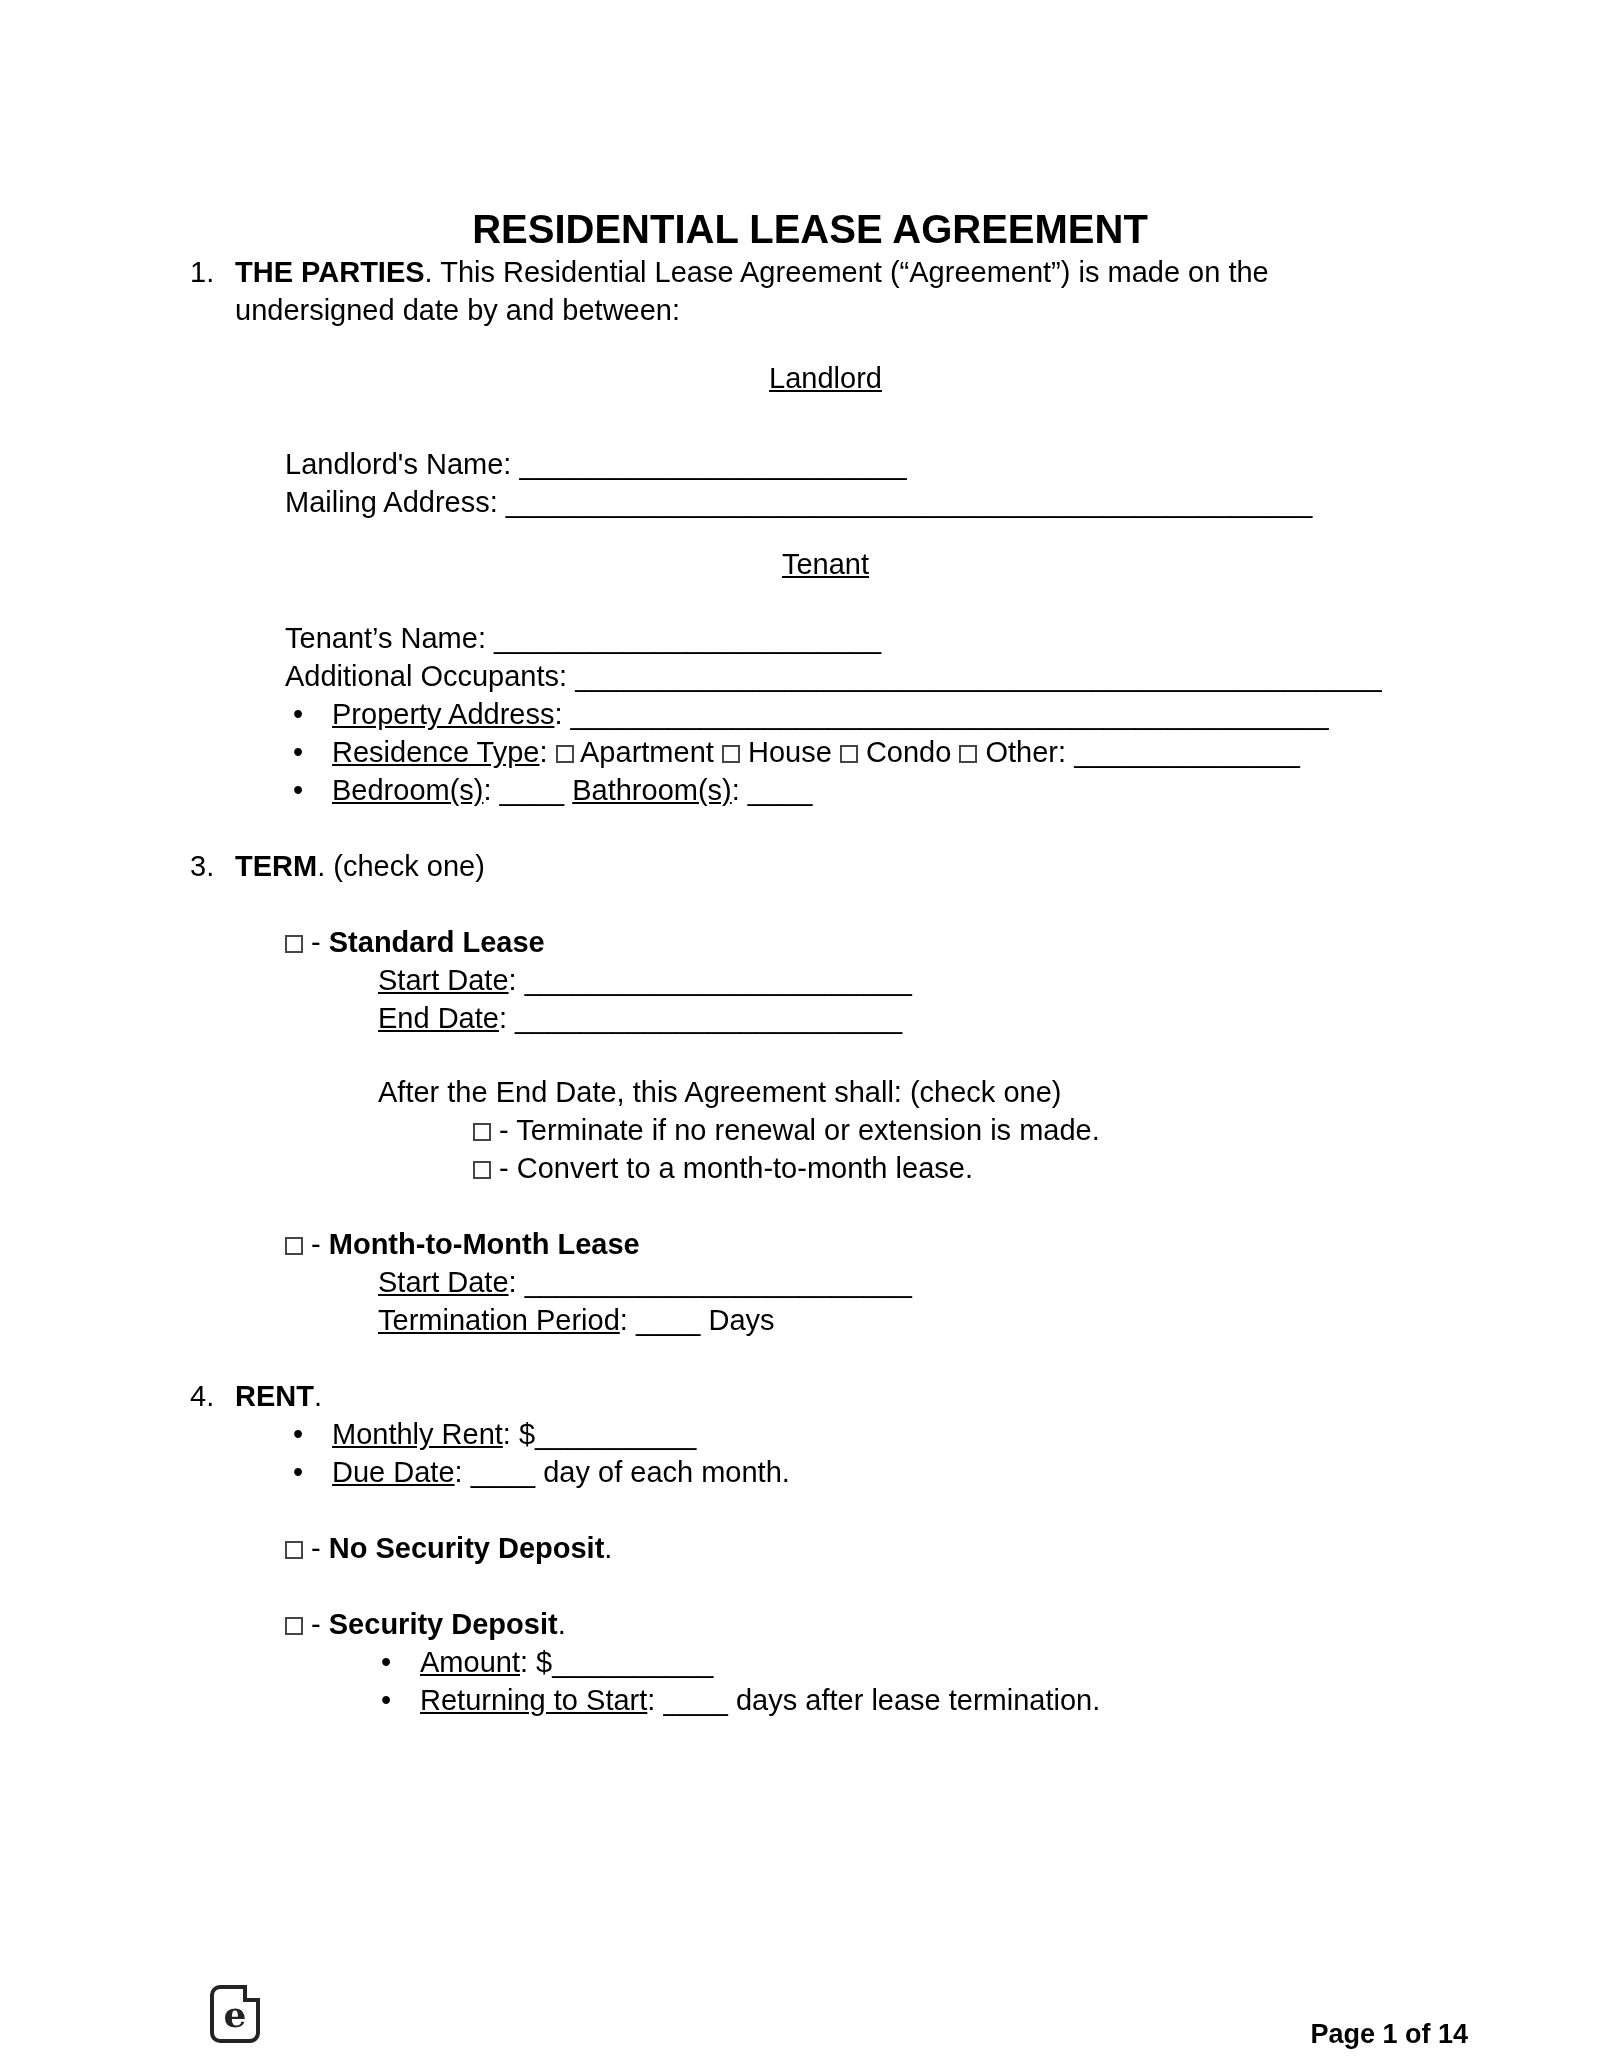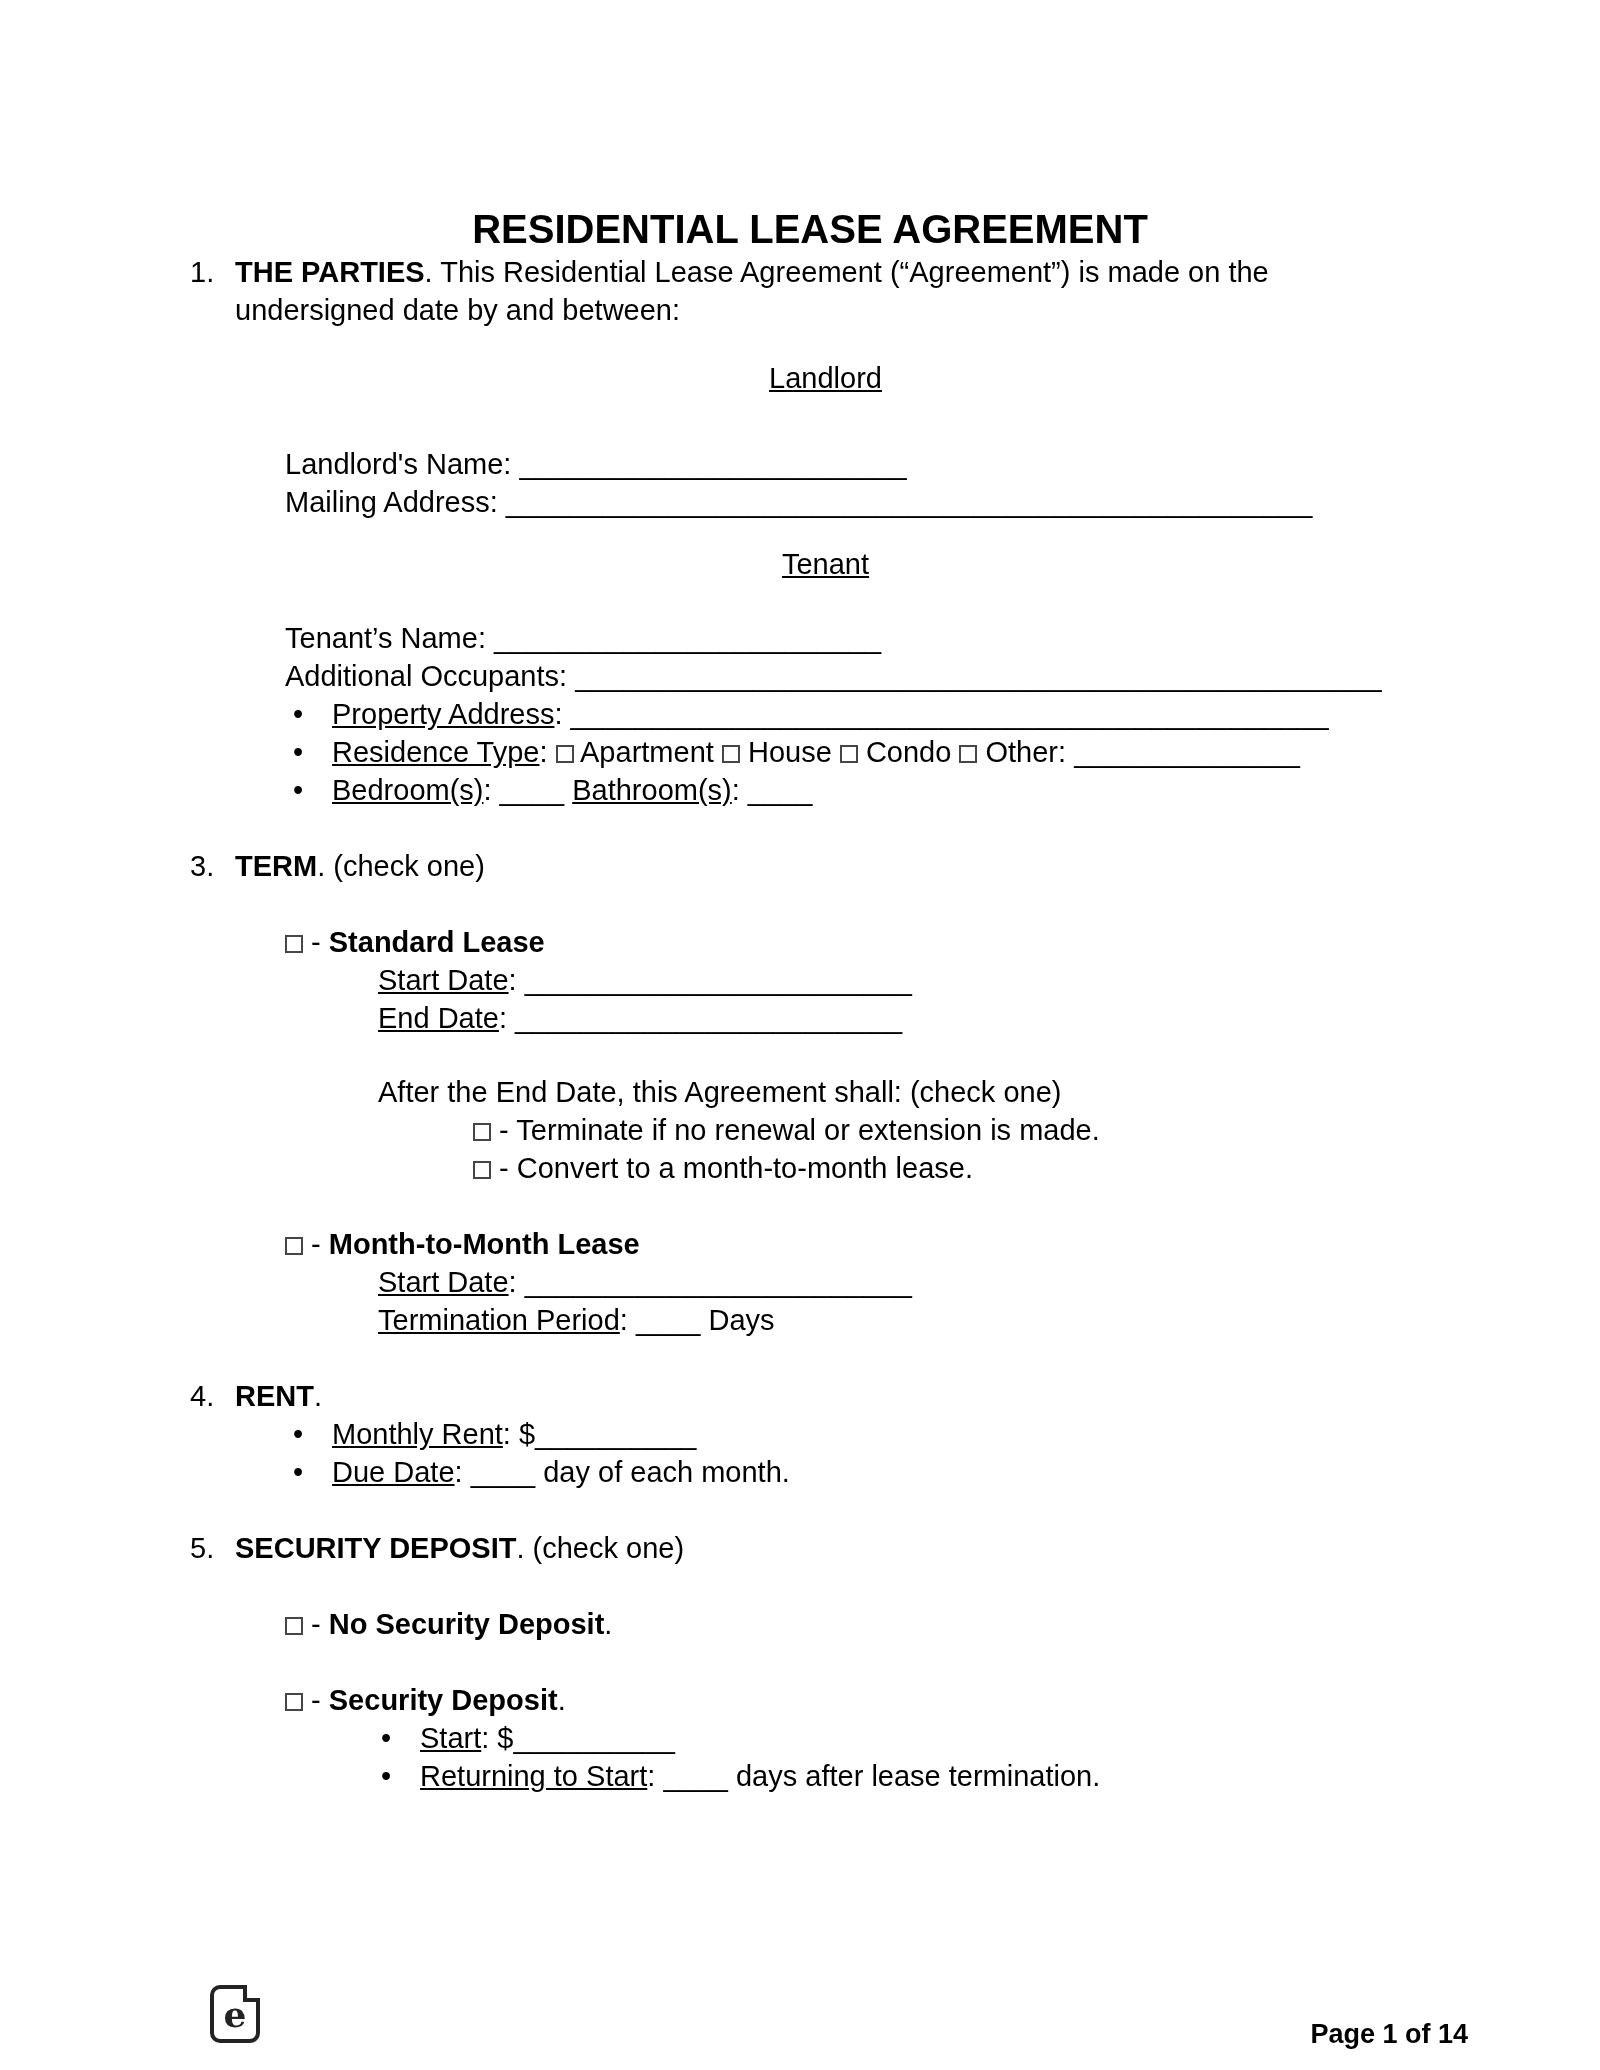--- a/index.html
+++ b/index.html
@@ -122,27 +122,26 @@
 
     <div class="ind2 mt38"><span class="cb"></span><span> - </span><span class="b">Month-to-Month Lease</span></div>
     <div class="ind3"><span class="u">Start Date</span><span>: ________________________</span></div>
     <div class="ind3"><span class="u">Termination Period</span><span>: ____ Days</span></div>
 
     <div class="numbered mt38"><span class="num">4.</span><span class="b">RENT</span><span>.</span></div>
 
     <div class="bullet"><span class="bmark">•</span><span class="u">Monthly Rent</span><span>: $__________</span></div>
     <div class="bullet"><span class="bmark">•</span><span class="u">Due Date</span><span>: ____ day of each month.</span></div>
 
-    <div class="numbered mt38"><span class="num">5.</span><span class="b">SECURITY DEPOSIT</span><span>. (check one)</span></div>
 
     <div class="ind2 mt38"><span class="cb"></span><span> - </span><span class="b">No Security Deposit</span><span>.</span></div>
 
     <div class="ind2 mt38"><span class="cb"></span><span> - </span><span class="b">Security Deposit</span><span>.</span></div>
 
-    <div class="bullet2"><span class="bmark">•</span><span class="u">Start</span><span>: $__________</span></div>
+    <div class="bullet2"><span class="bmark">•</span><span class="u">Amount</span><span>: $__________</span></div>
     <div class="bullet2"><span class="bmark">•</span><span class="u">Returning to Start</span><span>: ____ days after lease termination.</span></div>
 
   </div>
 
   <div class="logo">
       <span class="logo-letter">e</span>
     </div>
   <div class="page-label">Page 1 of 14</div>
 </div>
 

